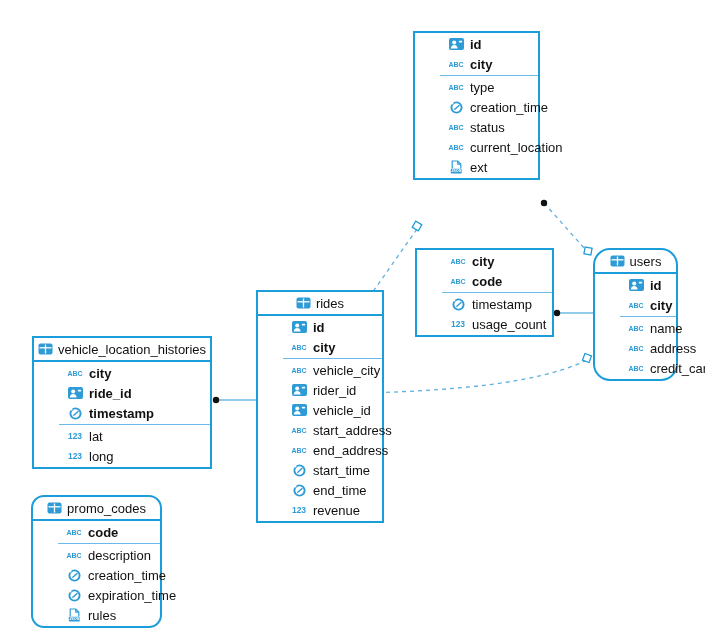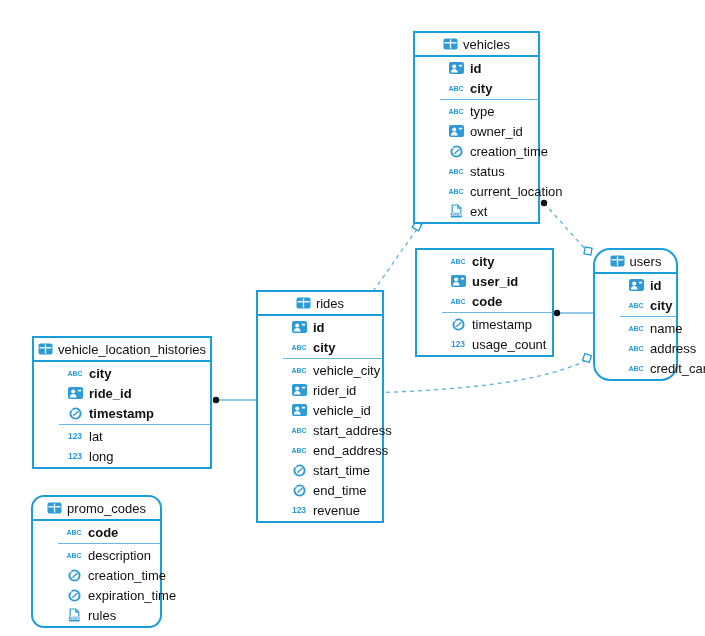--- a/index.html
+++ b/index.html
@@ -44,30 +44,20 @@
       <circle cx="544" cy="203" r="3.2" fill="#111111"></circle>
       <rect x="584.5" y="247.5" width="7" height="7" fill="#ffffff" stroke="#1b9dd9" stroke-width="1.3" transform="rotate(10 588 251)"></rect>
       <path d="M417,229 L372,293" class="conn-dashed"></path>
       <rect x="413.5" y="222.5" width="7" height="7" fill="#ffffff" stroke="#1b9dd9" stroke-width="1.3" transform="rotate(30 417 226)"></rect>
       <circle cx="371" cy="295" r="3.2" fill="#111111"></circle>
       <path d="M370,393 C455,390 535,384 585,361" class="conn-dashed"></path>
       <circle cx="371" cy="393" r="3.2" fill="#111111"></circle>
       <rect x="583.5" y="354.5" width="7" height="7" fill="#ffffff" stroke="#1b9dd9" stroke-width="1.3" transform="rotate(20 587 358)"></rect>
     </svg>
 <div class="table-card" style="left: 413px; top: 31px; width: 127px;">
-      <div class="card-header">
-        <span style="display: flex;">
-          <svg width="15" height="12" viewBox="0 0 15 12">
-            <rect x="0.5" y="0.5" width="14" height="11" rx="2" fill="#2e9bd6"></rect>
-            <line x1="7.5" y1="1.5" x2="7.5" y2="10.5" stroke="#fff" stroke-width="1.3"></line>
-            <line x1="1.5" y1="4.8" x2="13.5" y2="4.8" stroke="#fff" stroke-width="1.3"></line>
-          </svg>
-        </span>
-        <span>vehicles</span>
-      </div>
       <div class="section pk">
         <div class="field-row">
           <span class="f-icon">
             <svg width="15" height="12" viewBox="0 0 15 12">
               <rect width="15" height="12" rx="2" fill="#2e9bd6"></rect>
               <circle cx="5.2" cy="4.4" r="2" fill="#fff"></circle>
               <path d="M1.8 10.4c0-2.1 1.5-3.4 3.4-3.4s3.4 1.3 3.4 3.4z" fill="#fff"></path>
               <rect x="9.8" y="2.8" width="3.4" height="1.7" rx="0.8" fill="#fff"></rect>
             </svg>
           </span>
@@ -79,31 +69,20 @@
           </span>
           <span>city</span>
         </div>
       </div>
       <div class="section">
         <div class="field-row">
           <span class="f-icon">
             <span class="abc">ABC</span>
           </span>
           <span>type</span>
-        </div>
-        <div class="field-row">
-          <span class="f-icon">
-            <svg width="15" height="12" viewBox="0 0 15 12">
-              <rect width="15" height="12" rx="2" fill="#2e9bd6"></rect>
-              <circle cx="5.2" cy="4.4" r="2" fill="#fff"></circle>
-              <path d="M1.8 10.4c0-2.1 1.5-3.4 3.4-3.4s3.4 1.3 3.4 3.4z" fill="#fff"></path>
-              <rect x="9.8" y="2.8" width="3.4" height="1.7" rx="0.8" fill="#fff"></rect>
-            </svg>
-          </span>
-          <span>owner_id</span>
         </div>
         <div class="field-row">
           <span class="f-icon">
             <svg width="13" height="13" viewBox="0 0 13 13">
               <circle cx="6.5" cy="6.5" r="5.1" fill="none" stroke="#2e9bd6" stroke-width="1.9"></circle>
               <path d="M6.5 6.8 L9 4.5 M6.5 6.8 L4.8 8.2" stroke="#2e9bd6" stroke-width="1.4" stroke-linecap="round" fill="none"></path>
               <path d="M1.5 3.2 L3.2 1.5" stroke="#fff" stroke-width="1.6"></path>
             </svg>
           </span>
           <span>creation_time</span>
@@ -133,31 +112,20 @@
         </div>
       </div>
     </div>
     <div class="table-card" style="left: 415px; top: 248px; width: 139px;">
       <div class="section pk">
         <div class="field-row">
           <span class="f-icon">
             <span class="abc">ABC</span>
           </span>
           <span>city</span>
-        </div>
-        <div class="field-row">
-          <span class="f-icon">
-            <svg width="15" height="12" viewBox="0 0 15 12">
-              <rect width="15" height="12" rx="2" fill="#2e9bd6"></rect>
-              <circle cx="5.2" cy="4.4" r="2" fill="#fff"></circle>
-              <path d="M1.8 10.4c0-2.1 1.5-3.4 3.4-3.4s3.4 1.3 3.4 3.4z" fill="#fff"></path>
-              <rect x="9.8" y="2.8" width="3.4" height="1.7" rx="0.8" fill="#fff"></rect>
-            </svg>
-          </span>
-          <span>user_id</span>
         </div>
         <div class="field-row">
           <span class="f-icon">
             <span class="abc">ABC</span>
           </span>
           <span>code</span>
         </div>
       </div>
       <div class="section">
         <div class="field-row">

